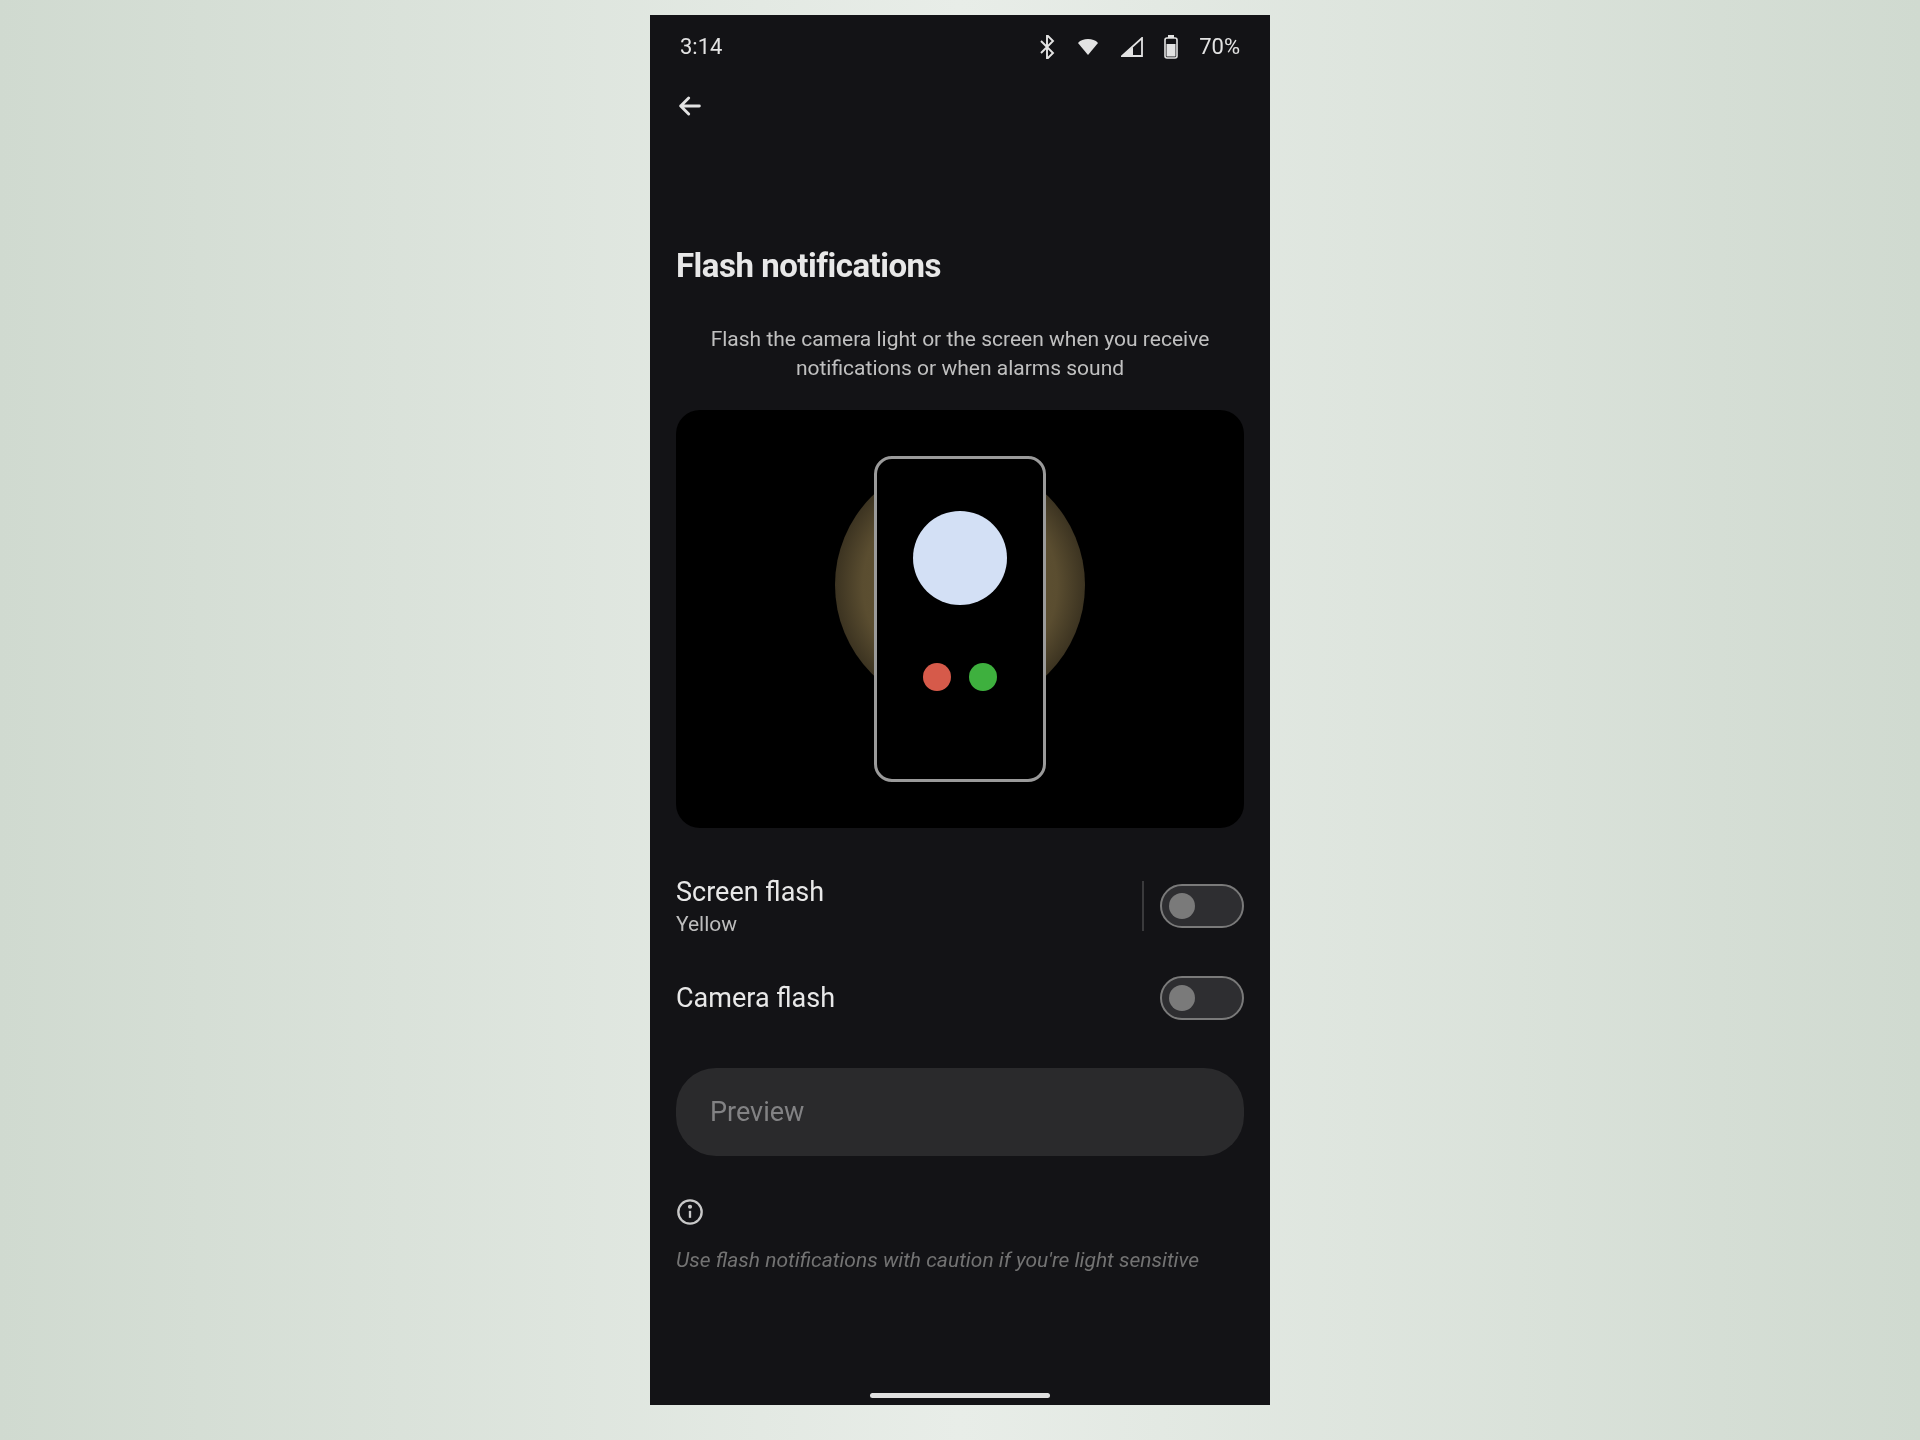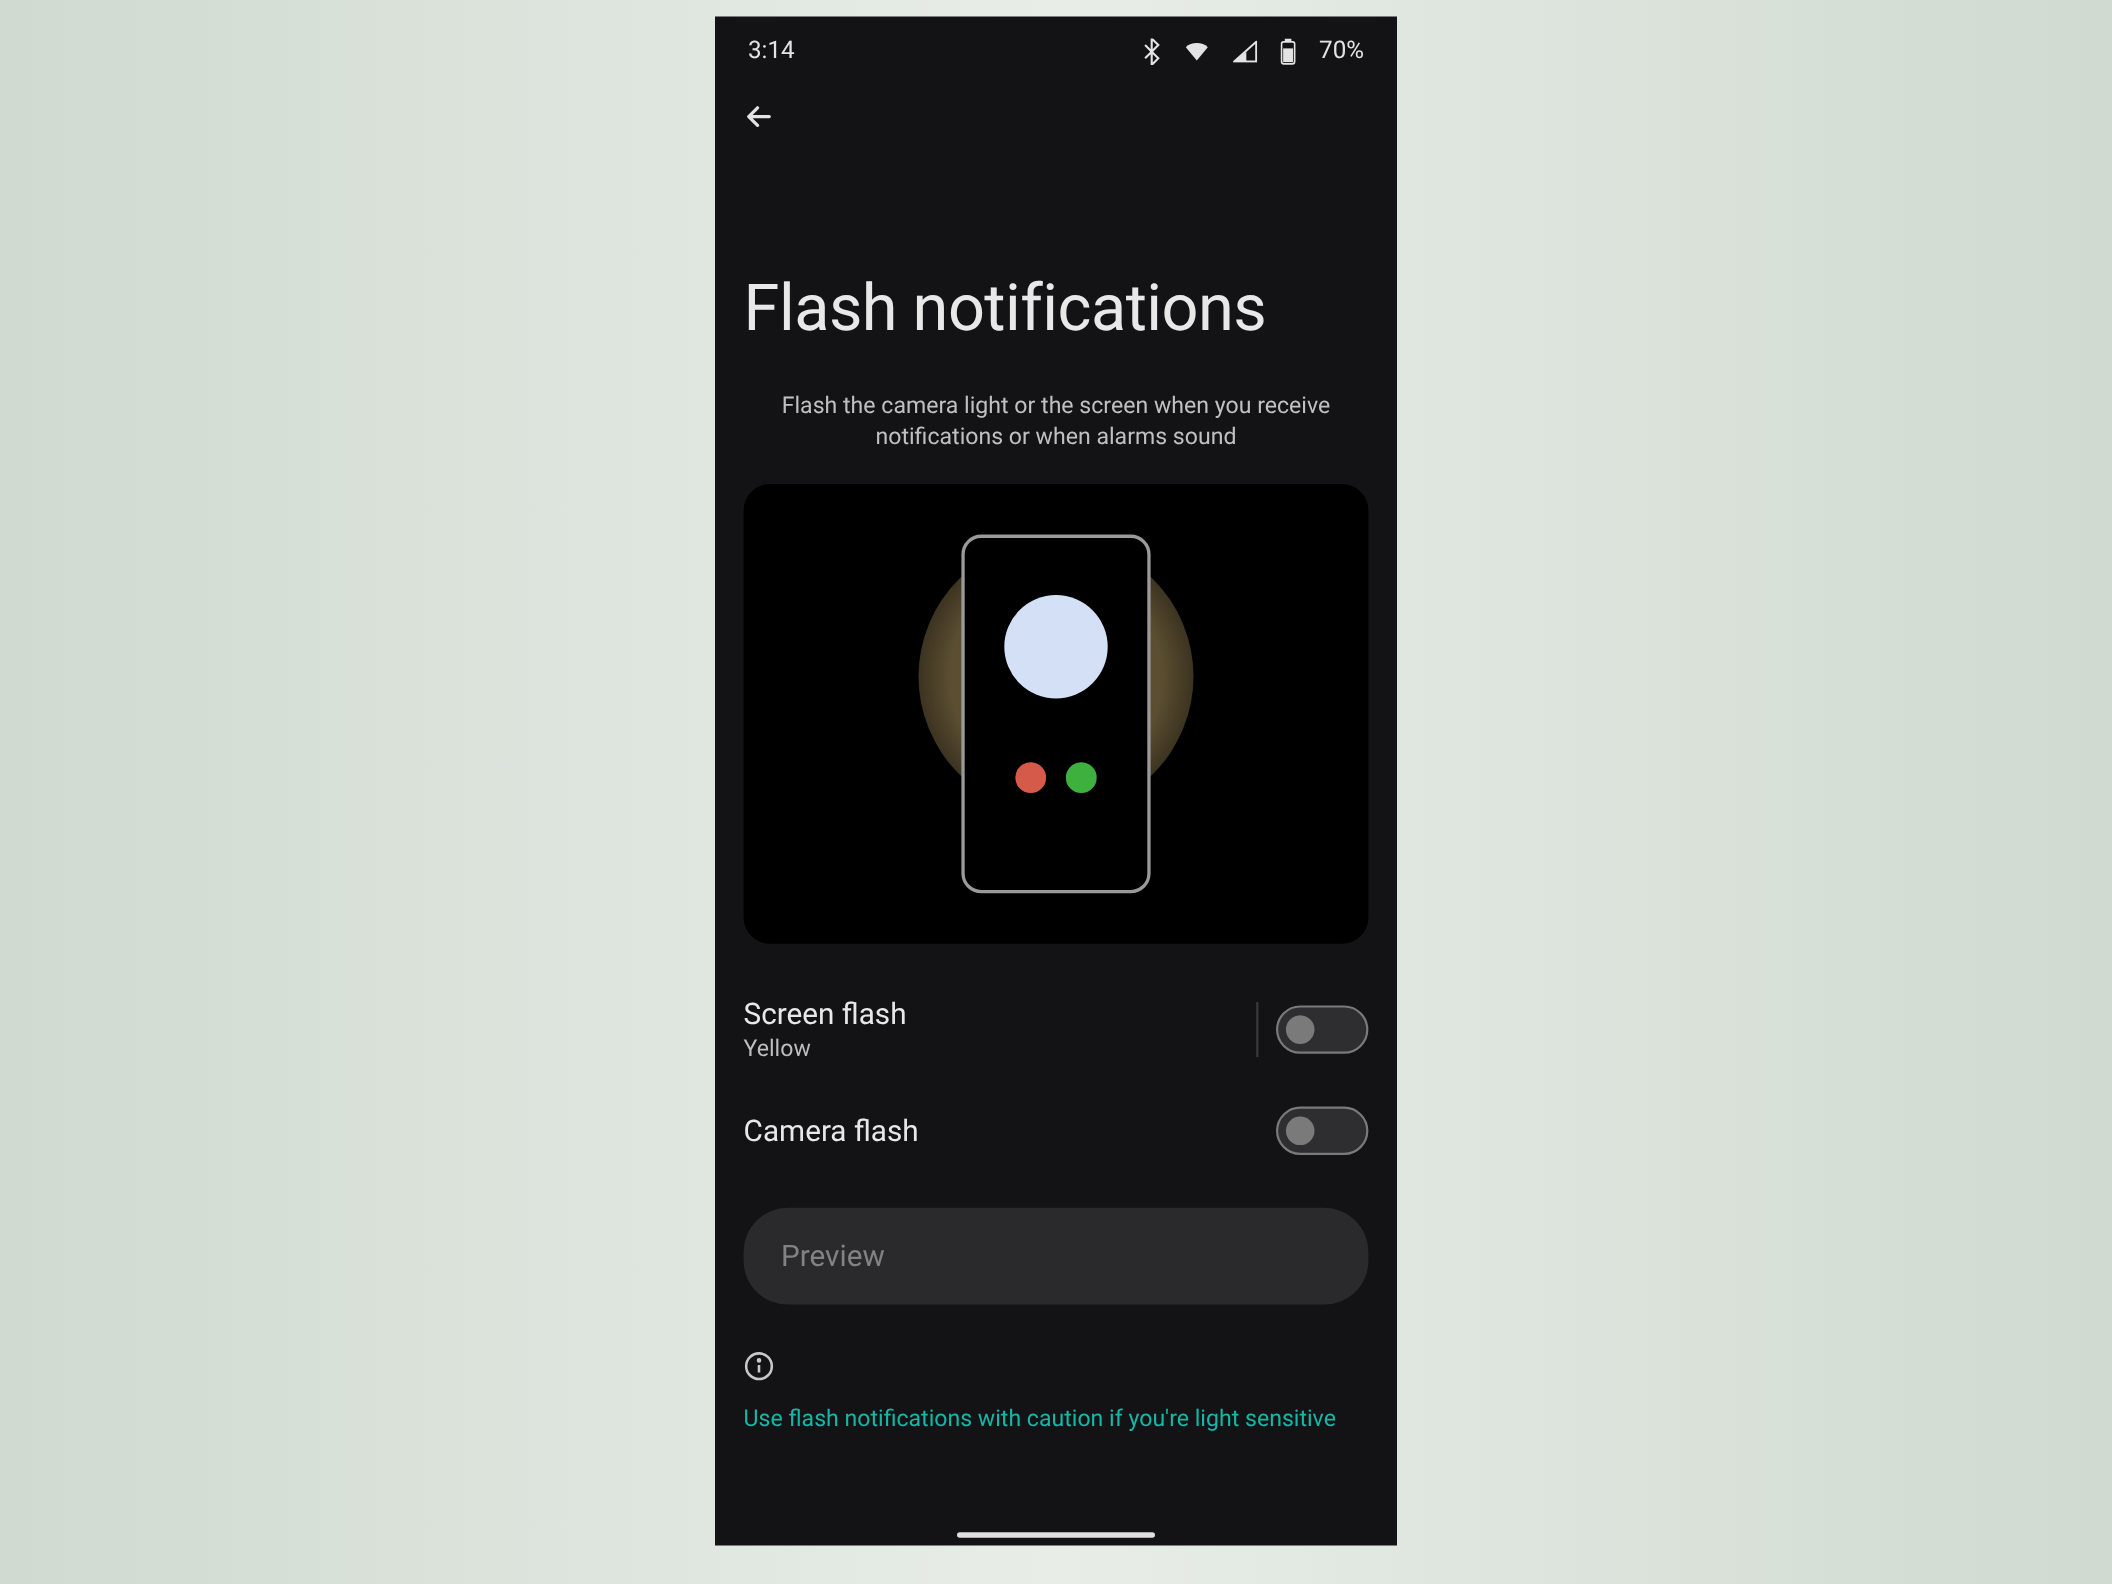--- a/index.html
+++ b/index.html
@@ -43,22 +43,22 @@
       padding: 20px 24px 10px 24px;
     }
     .back-arrow { display: inline-flex; cursor: pointer; }
     .content {
       padding: 0 26px;
       flex: 1;
       display: flex;
       flex-direction: column;
     }
     .page-title {
-      font-size: 59px;
-      font-weight: 400;
+      font-size: 33px;
+      font-weight: 700;
       color: #e8e8e8;
       margin-top: 110px;
       margin-bottom: 40px;
       letter-spacing: -0.5px;
     }
     .page-description {
       font-size: 21px;
       line-height: 1.4;
       color: #c0c0c0;
       margin-bottom: 26px;
@@ -170,21 +170,22 @@
     }
     .info-section {
       margin-top: 42px;
     }
     .info-icon {
       display: inline-flex;
       margin-bottom: 22px;
     }
     .info-text {
       font-size: 21px;
-      color: #14b8a6;
+      color: #737373;
+      font-style: italic;
     }
     .home-indicator {
       position: absolute;
       bottom: 7px;
       left: 50%;
       transform: translateX(-50%);
       width: 180px;
       height: 5px;
       background: #e0e0e0;
       border-radius: 3px;

